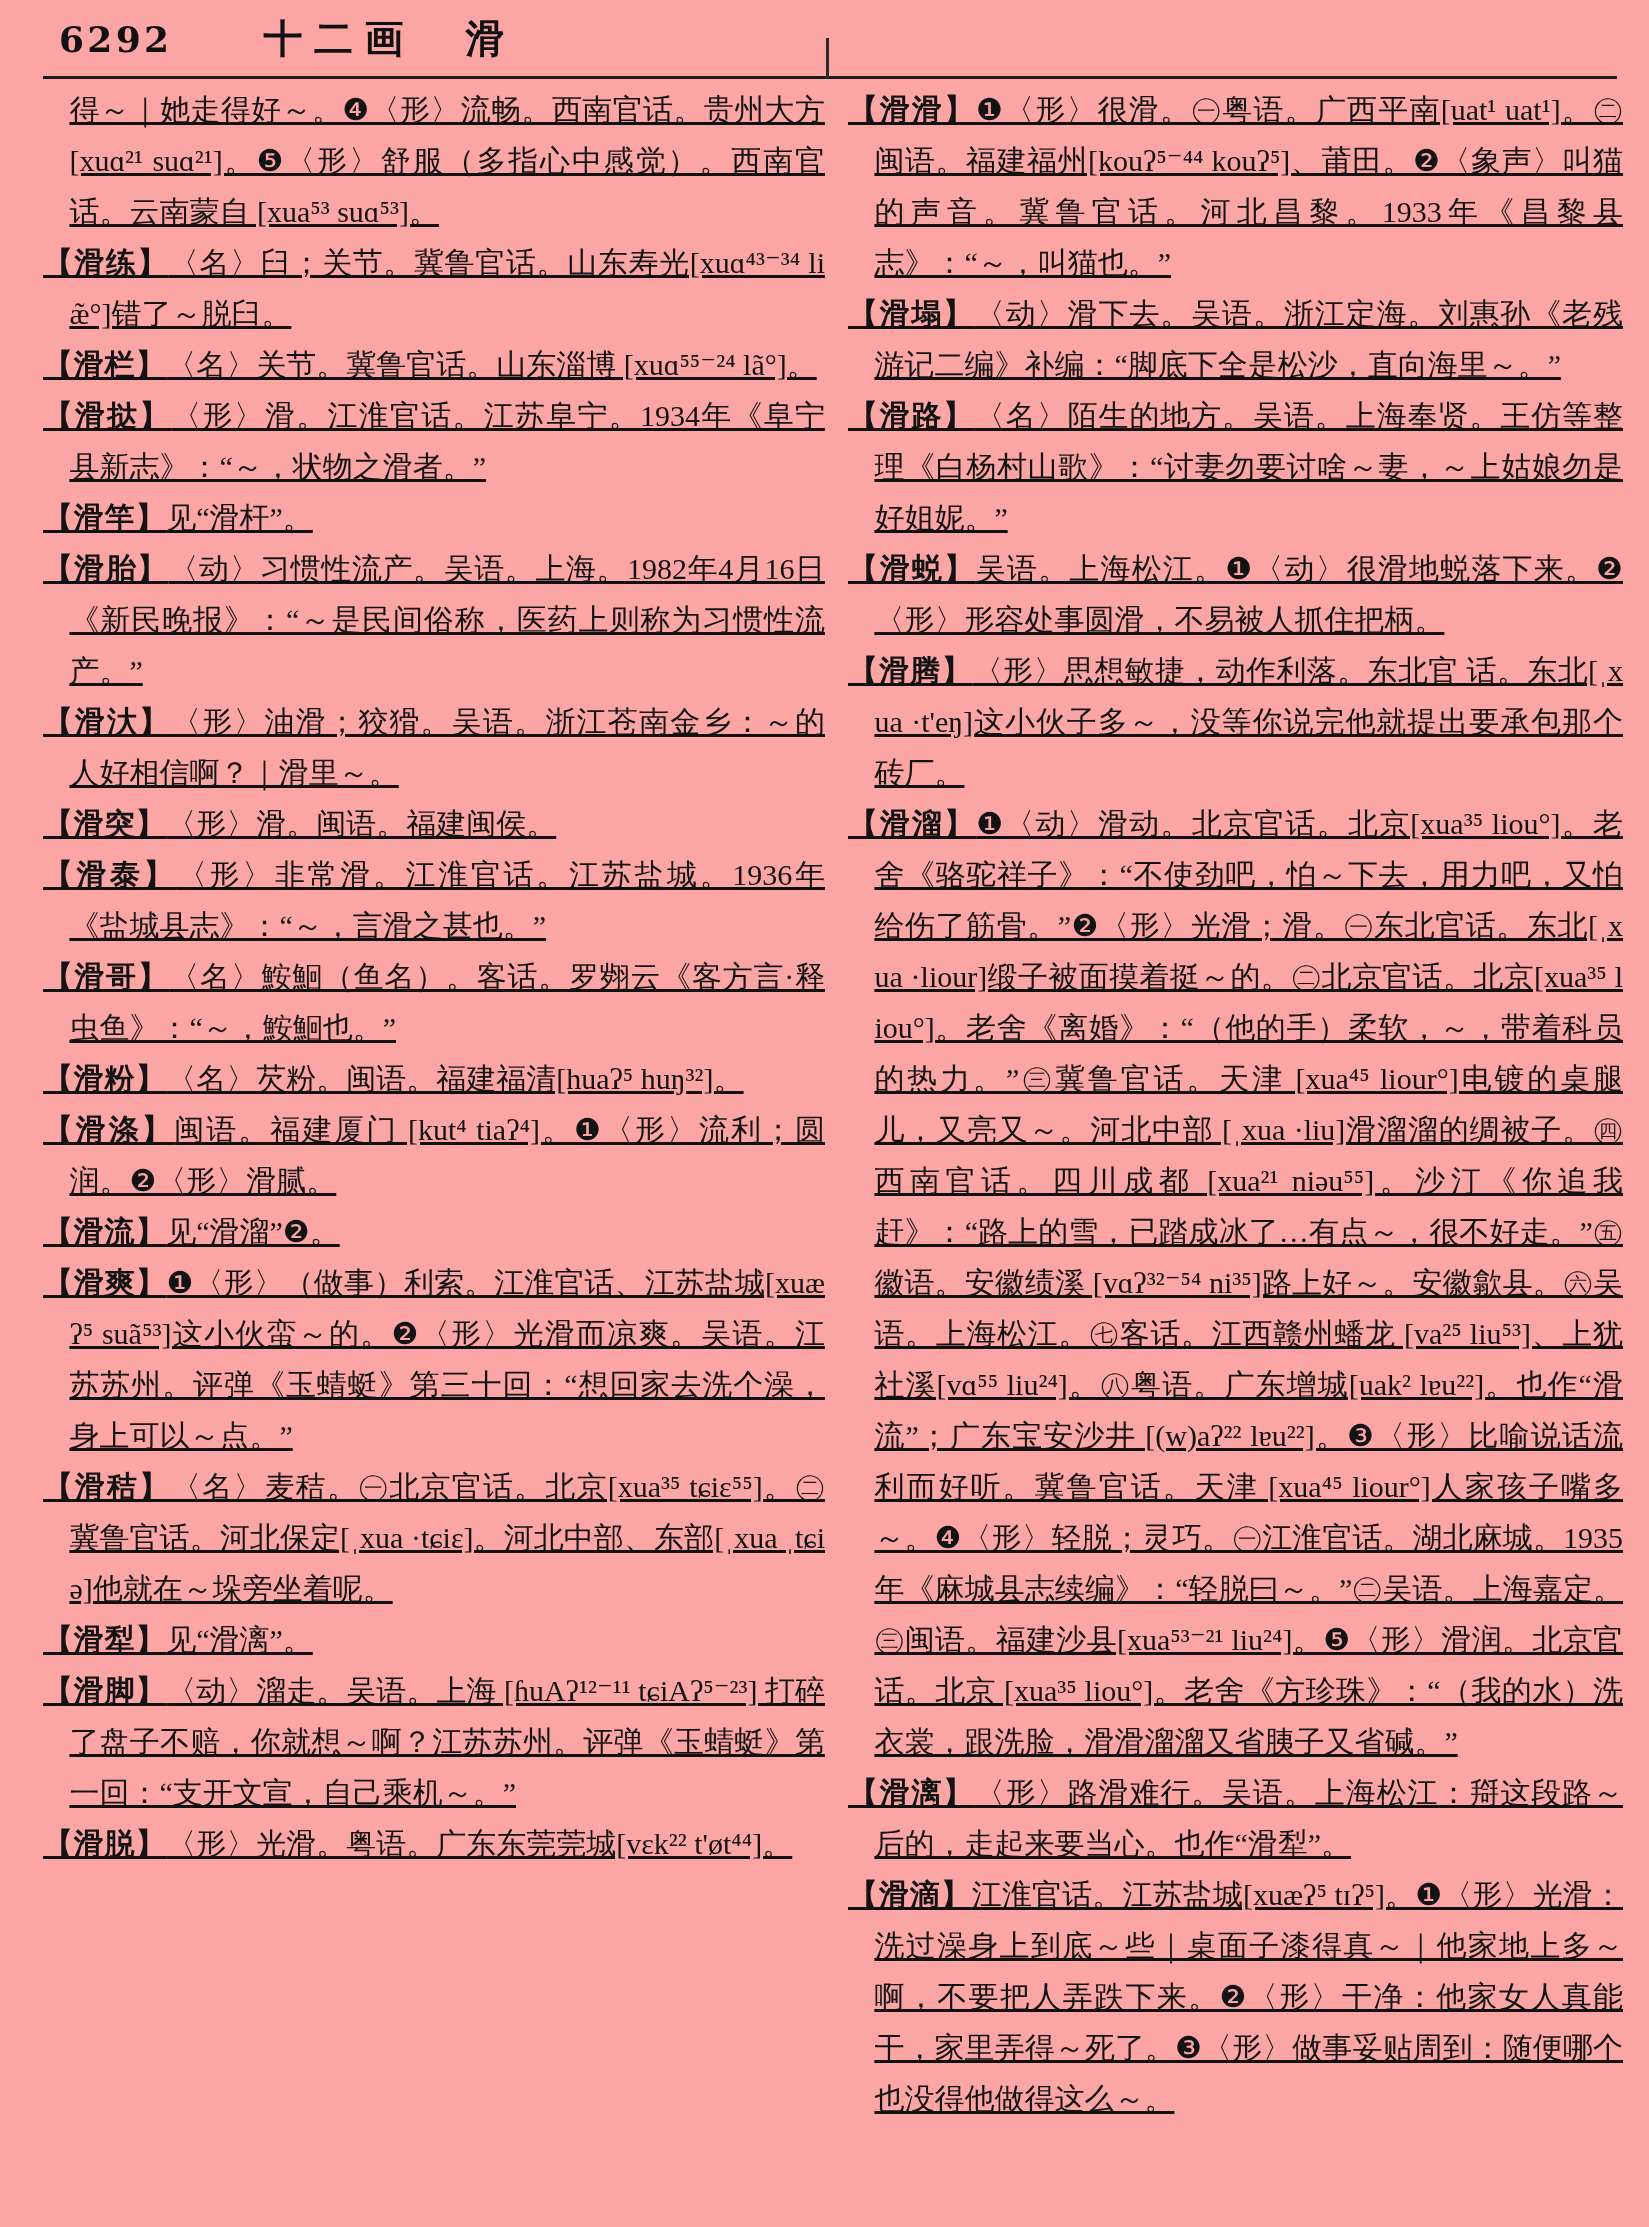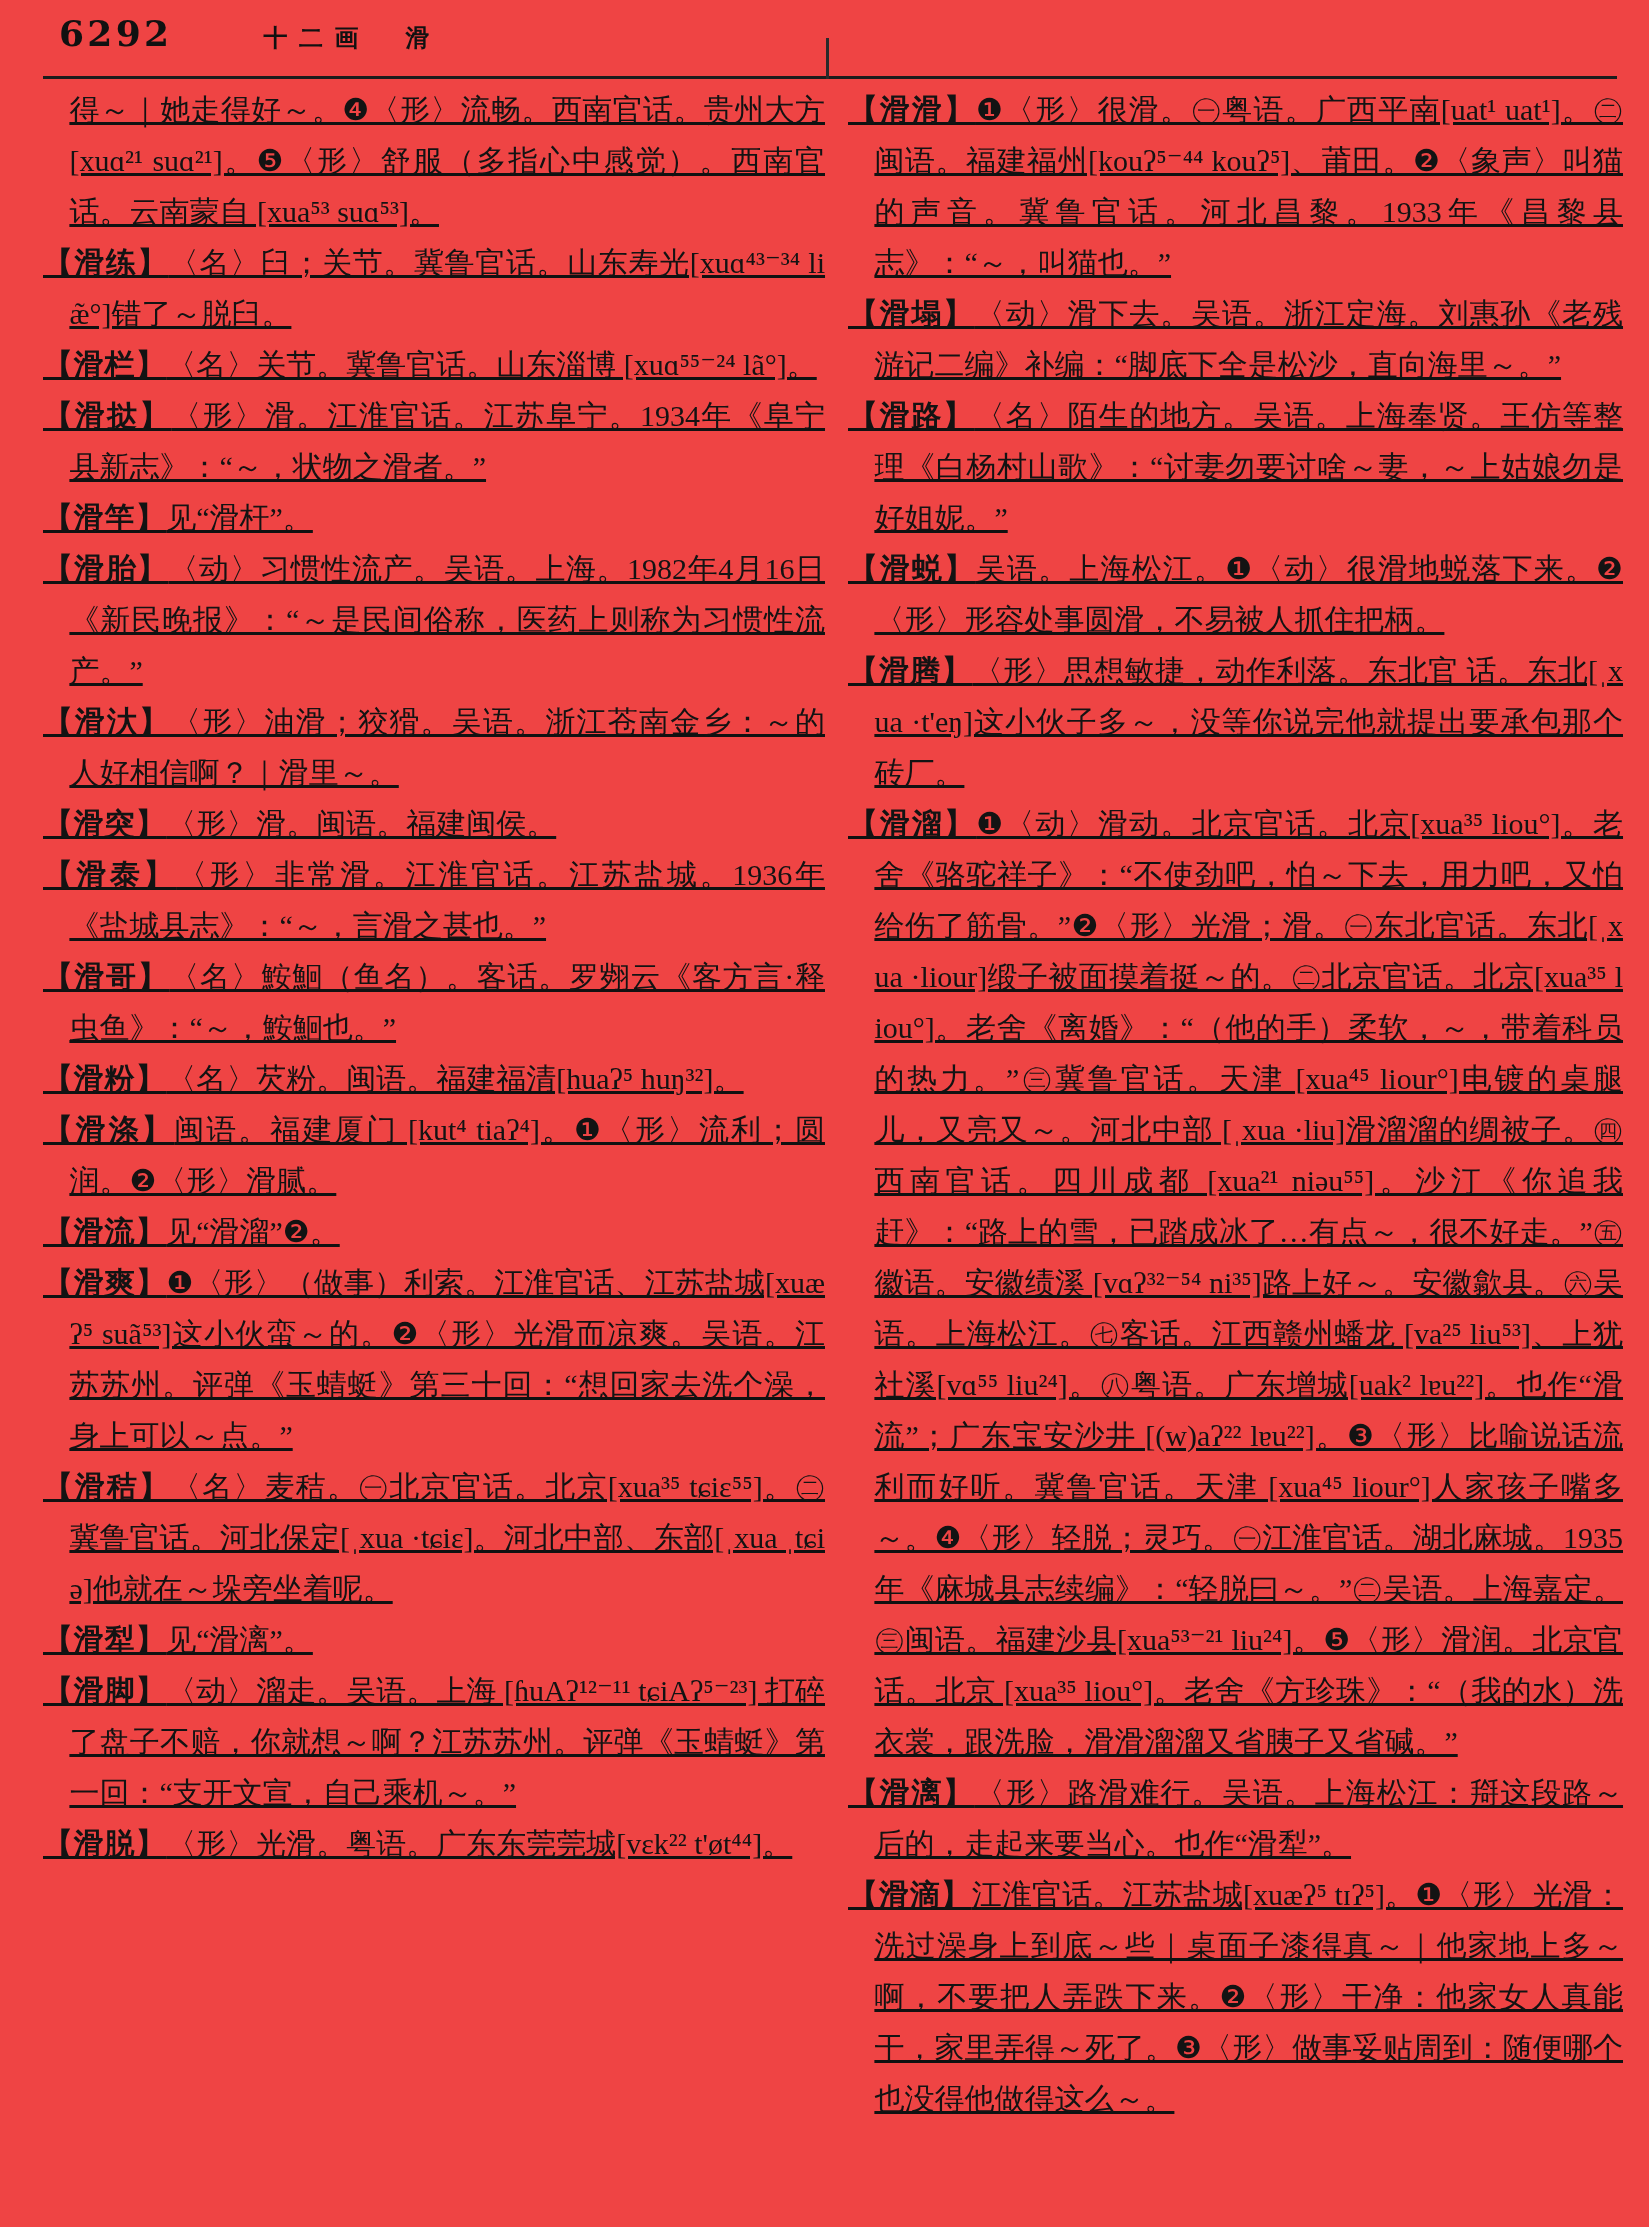--- a/index.html
+++ b/index.html
@@ -1,23 +1,23 @@
 <!DOCTYPE html>
 <html style="font-size:13.2px"><head>
 <meta charset="utf-8">
 <style>
   html,body{margin:0;padding:0;background:#e8e8e4;}
   .page{
     position:relative;width:1650px;height:2227px;margin:0 auto;
-    background:#ef4444;color:#111;overflow:hidden;
+    background:#fca5a5;color:#111;overflow:hidden;
     font-family:"Liberation Serif","DejaVu Serif",serif;
   }
   .page-header{position:absolute;top:11.5px;left:59px;display:flex;align-items:baseline;}
   .page-number{font-size:36px;font-weight:700;letter-spacing:3.3px;font-family:"DejaVu Serif",serif;}
-  .section-title{font-size:24px;font-weight:700;margin-left:91px;letter-spacing:11.5px;}
+  .section-title{font-size:39px;font-weight:700;margin-left:91px;letter-spacing:11.5px;}
   .header-rule{position:absolute;left:43px;top:76px;width:1574px;height:3.3px;background:#1c1c1c;}
   .column-divider{position:absolute;left:826px;top:38px;width:2.5px;height:41px;background:#2a2a2a;}
   .col{position:absolute;top:84px;text-decoration:underline;}
   .col-left{left:43px;width:782px;}
   .col-right{left:848px;width:775px;}
   p.entry{
     margin:0;padding-left:26.4px;text-indent:-26.4px;
     font-size:30px;line-height:51px;text-align:justify;
     text-justify:inter-ideograph;word-break:break-all;
     color:#131313;

